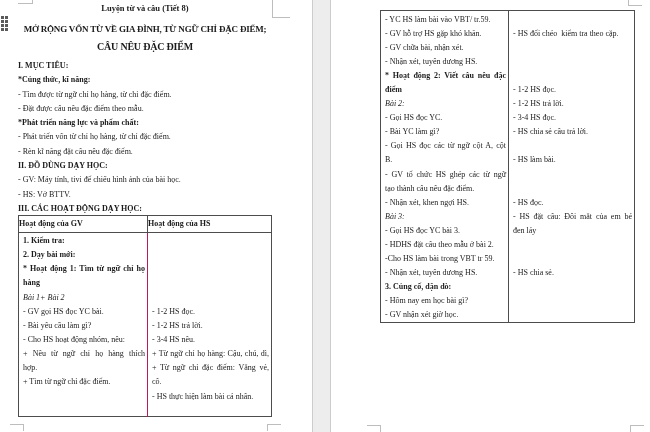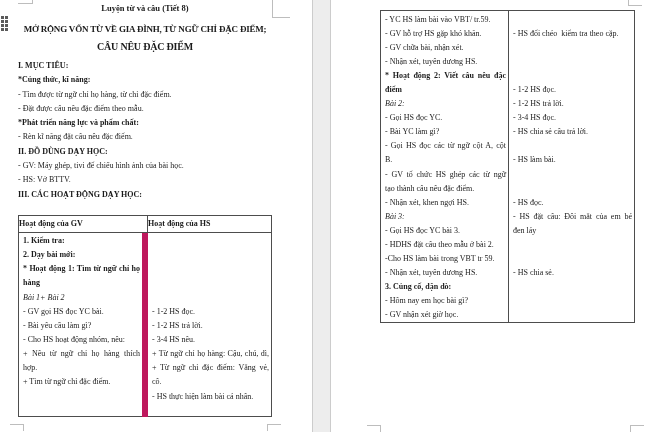--- a/index.html
+++ b/index.html
@@ -49,21 +49,21 @@
   .tbl1 { left:18px; top:215px; width:254px; height:202px; }
   .tbl2 { left:49px; top:10px;  width:255px; height:313px; }
   .tbl-header { display:flex; height:17px; border-bottom:1px solid #4d4d4d; }
   .tbl-header .th { font-weight:bold; font-size:8px; text-align:left; line-height:16px; }
   .tbl1 .th-gv { width:129px; border-right:1px solid #4d4d4d; }
   .tbl1 .th-hs { flex:1; }
   .tbl-body { display:flex; }
   .tbl1 .tbl-body { height:184px; }
   .tbl2 .tbl-body { height:100%; }
   .cell { padding:1px 2px 0 4px; }
-  .tbl1 .gv-cell { width:129px; border-right:6px solid #be185d;font-family:Liberation Serif, serif; }
+  .tbl1 .gv-cell { width:129px; border-right:1px solid #be185d;font-family:Liberation Serif, serif; }
   .tbl1 .hs-cell { flex:1; }
   .tbl2 .gv-cell { width:128px; border-right:1px solid #4d4d4d; }
   .tbl2 .hs-cell { flex:1; }
   .tbl1 .tline { height:14.15px; line-height:14.15px; }
   .tbl2 .cell { padding-top:2px; }
   .tbl2 .tline { height:14.05px; line-height:14.05px; }
 </style>
 </head>
 <body>
 
@@ -89,23 +89,24 @@
     <div class="center-line p1-title1">MỞ RỘNG VỐN TỪ VỀ GIA ĐÌNH, TỪ NGỮ CHỈ ĐẶC ĐIỂM;</div>
     <div class="center-line p1-title2">CÂU NÊU ĐẶC ĐIỂM</div>
 
     <div class="p1-body">
 
     <div class="tline bold">I. MỤC TIÊU:</div>
         <div class="tline bold">*Củng thức, kĩ năng:</div>
         <div class="tline">- Tìm được từ ngữ chỉ họ hàng, từ chỉ đặc điểm.</div>
         <div class="tline">- Đặt được câu nêu đặc điểm theo mẫu.</div>
         <div class="tline bold">*Phát triển năng lực và phẩm chất:</div>
+        <div class="tline">- Phát triển vốn từ chỉ họ hàng, từ chỉ đặc điểm.</div>
         <div class="tline">- Rèn kĩ năng đặt câu nêu đặc điểm.</div>
         <div class="tline bold">II. ĐỒ DÙNG DẠY HỌC:</div>
-        <div class="tline">- GV: Máy ghép, tivi để chiếu hình ảnh của bài học.</div>
+        <div class="tline">- GV: Máy tính, tivi để chiếu hình ảnh của bài học.</div>
         <div class="tline">- HS: Vở BTTV.</div>
         <div class="tline bold">III. CÁC HOẠT ĐỘNG DẠY HỌC:</div>
       </div>
 
     <div class="tbl tbl1">
       <div class="tbl-header">
         <div class="th th-gv">Hoạt động của GV</div>
         <div class="th th-hs">Hoạt động của HS</div>
       </div>
       <div class="tbl-body">

